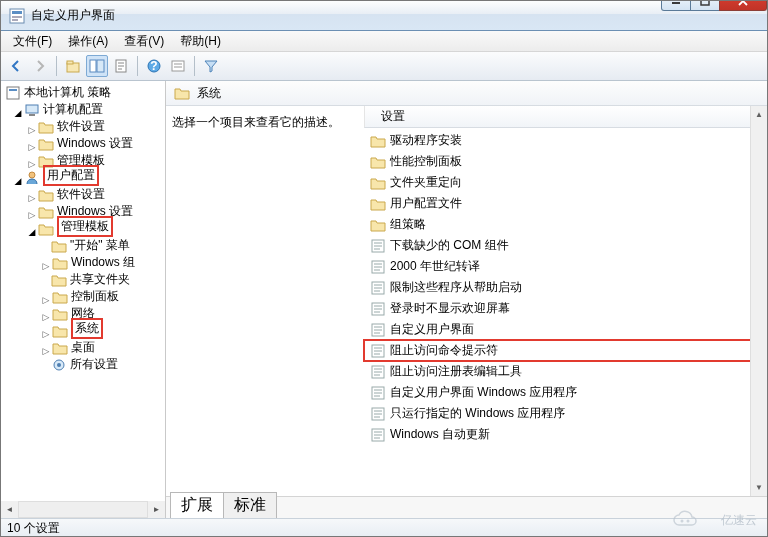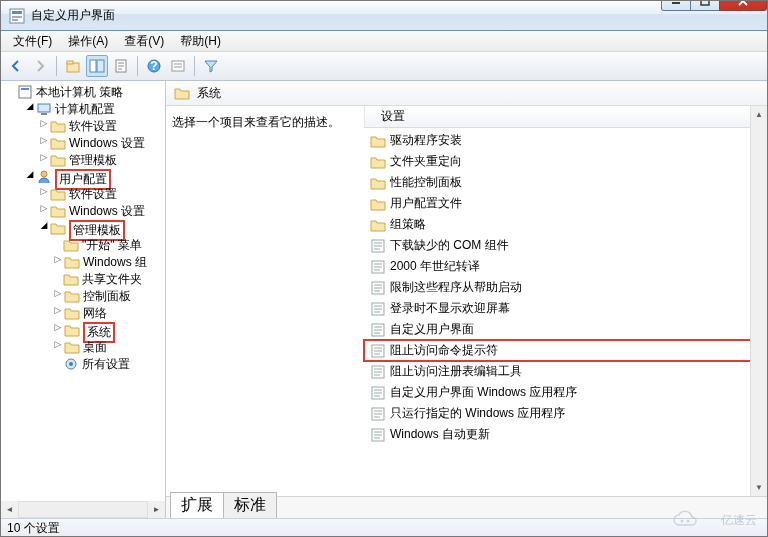--- a/index.html
+++ b/index.html
@@ -13,21 +13,21 @@
 .win-btn.min{border-bottom-left-radius:3px}
 .menubar{height:21px;background:linear-gradient(#f9f9f9,#ececec);display:flex;align-items:center;border-bottom:1px solid #d6d6d6;padding-left:4px}
 .menu-item{padding:3px 8px;color:#000}
 .toolbar{height:29px;background:linear-gradient(#fbfcfd,#e6ebf2);display:flex;align-items:center;border-bottom:1px solid #b9c4cf;padding-left:4px;gap:2px}
 .tool-sep{width:1px;height:20px;background:#b4bfc9;margin:0 3px}
 .tool-btn{width:22px;height:22px;display:flex;align-items:center;justify-content:center;border-radius:2px}
 .tool-btn.active{background:#cfe3f7;border:1px solid #7da9d4}
 .content{display:flex;height:437px}
 .tree-panel{width:165px;border-right:1px solid #c9c9c9;overflow:hidden;background:#fff;position:relative}
 .tree{padding-top:3px}
-.tree-row{display:flex;align-items:flex-start;height:17px;white-space:nowrap;padding-left:16px}
+.tree-row{display:flex;align-items:flex-end;height:17px;white-space:nowrap;padding-left:4px}
 .arrow{width:10px;height:10px;display:inline-flex;align-items:center;justify-content:center;font-size:9px;color:#646464;margin-right:1px}
 .arrow.open{color:#000}
 .node-icon{width:16px;height:16px;margin-right:3px;flex-shrink:0}
 .indent{display:inline-block}
 .hl-red{border:2px solid #e23a2f;padding:0 2px}
 .tree-scroll{position:absolute;bottom:0;left:0;right:0;height:17px;background:#f0f0f0;display:flex;align-items:center}
 .tree-scroll-track{flex:1;height:17px;background:#efefef;border:1px solid #dedede}
 .tree-scroll-arrow{width:17px;height:17px;background:#f0f0f0;display:flex;align-items:center;justify-content:center;font-size:8px;color:#555}
 .details{flex:1;display:flex;flex-direction:column}
 .details-header{height:25px;background:linear-gradient(#fdfdfd,#f0f3f7);border-bottom:1px solid #d7dce2;display:flex;align-items:center;padding-left:8px}
@@ -304,27 +304,27 @@
             <div class="list-row">
               <svg class="item-icon" viewBox="0 0 16 16">
                 <path d="M1 4h5l1 2h8v8H1z" fill="#f8e6ab" stroke="#caa84d"></path>
               </svg>
               <span>驱动程序安装</span>
             </div>
             <div class="list-row">
               <svg class="item-icon" viewBox="0 0 16 16">
                 <path d="M1 4h5l1 2h8v8H1z" fill="#f8e6ab" stroke="#caa84d"></path>
               </svg>
+              <span>性能控制面板</span>
+            </div>
+            <div class="list-row">
+              <svg class="item-icon" viewBox="0 0 16 16">
+                <path d="M1 4h5l1 2h8v8H1z" fill="#f8e6ab" stroke="#caa84d"></path>
+              </svg>
               <span>文件夹重定向</span>
-            </div>
-            <div class="list-row">
-              <svg class="item-icon" viewBox="0 0 16 16">
-                <path d="M1 4h5l1 2h8v8H1z" fill="#f8e6ab" stroke="#caa84d"></path>
-              </svg>
-              <span>性能控制面板</span>
             </div>
             <div class="list-row">
               <svg class="item-icon" viewBox="0 0 16 16">
                 <path d="M1 4h5l1 2h8v8H1z" fill="#f8e6ab" stroke="#caa84d"></path>
               </svg>
               <span>用户配置文件</span>
             </div>
             <div class="list-row">
               <svg class="item-icon" viewBox="0 0 16 16">
                 <path d="M1 4h5l1 2h8v8H1z" fill="#f8e6ab" stroke="#caa84d"></path>

